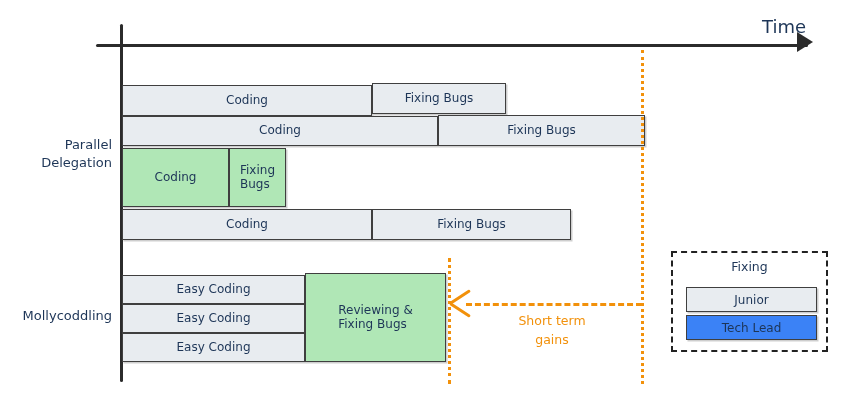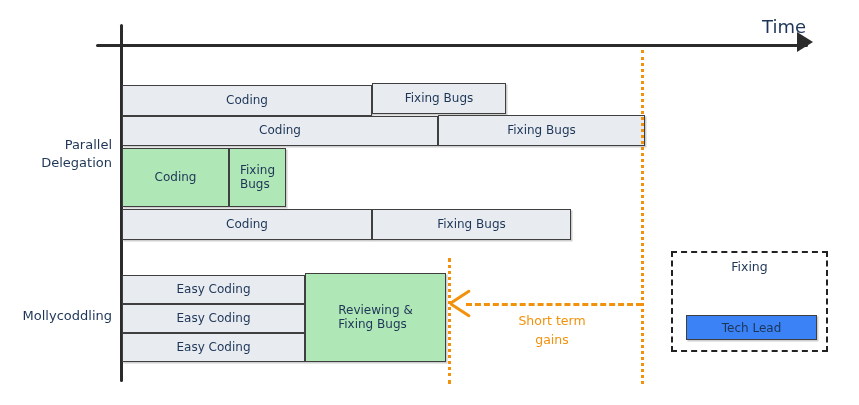--- a/index.html
+++ b/index.html
@@ -139,16 +139,17 @@
     <span class="a"></span>
       <span class="b"></span>
   </div>
   <div class="ann-text">
     <div>Short term</div>
     <div>gains</div>
   </div>
 
   <div class="legend-box">
     <div class="legend-title">Fixing</div>
+    <div class="legend-item" id="legend-junior">Junior</div>
     <div class="legend-item" id="legend-lead">Tech Lead</div>
   </div>
 
 </div>
 
 </body></html>

